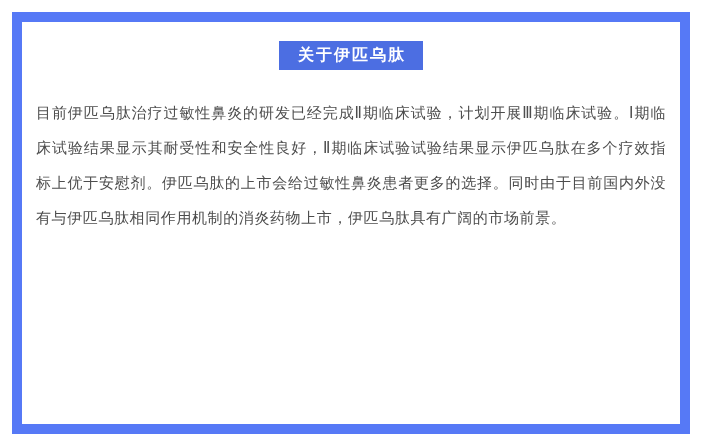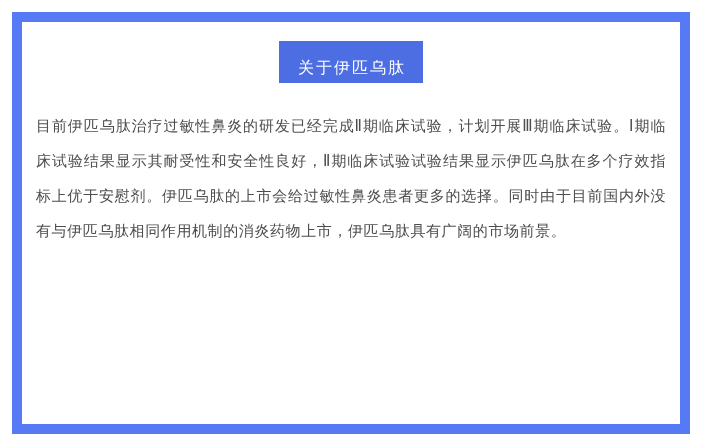--- a/index.html
+++ b/index.html
@@ -28,23 +28,23 @@
   .card-inner {
     padding: 19px 14px 0 14px;
   }
   .title-btn {
     display: block;
     width: fit-content;
     margin: 0 auto;
     background: #4C6EE2;
     color: #ffffff;
     font-size: 16px;
-    font-weight: normal;
+    font-weight: bold;
     letter-spacing: 2px;
-    padding: 18px 17px 6px 19px;
+    padding: 5px 17px 6px 19px;
     border: none;
     line-height: 1.1;
   }
   .body-text {
     margin-top: 25px;
     color: #4D4D4D;
     font-size: 15px;
     line-height: 35px;
     letter-spacing: 0.6px;
     text-align: justify;

